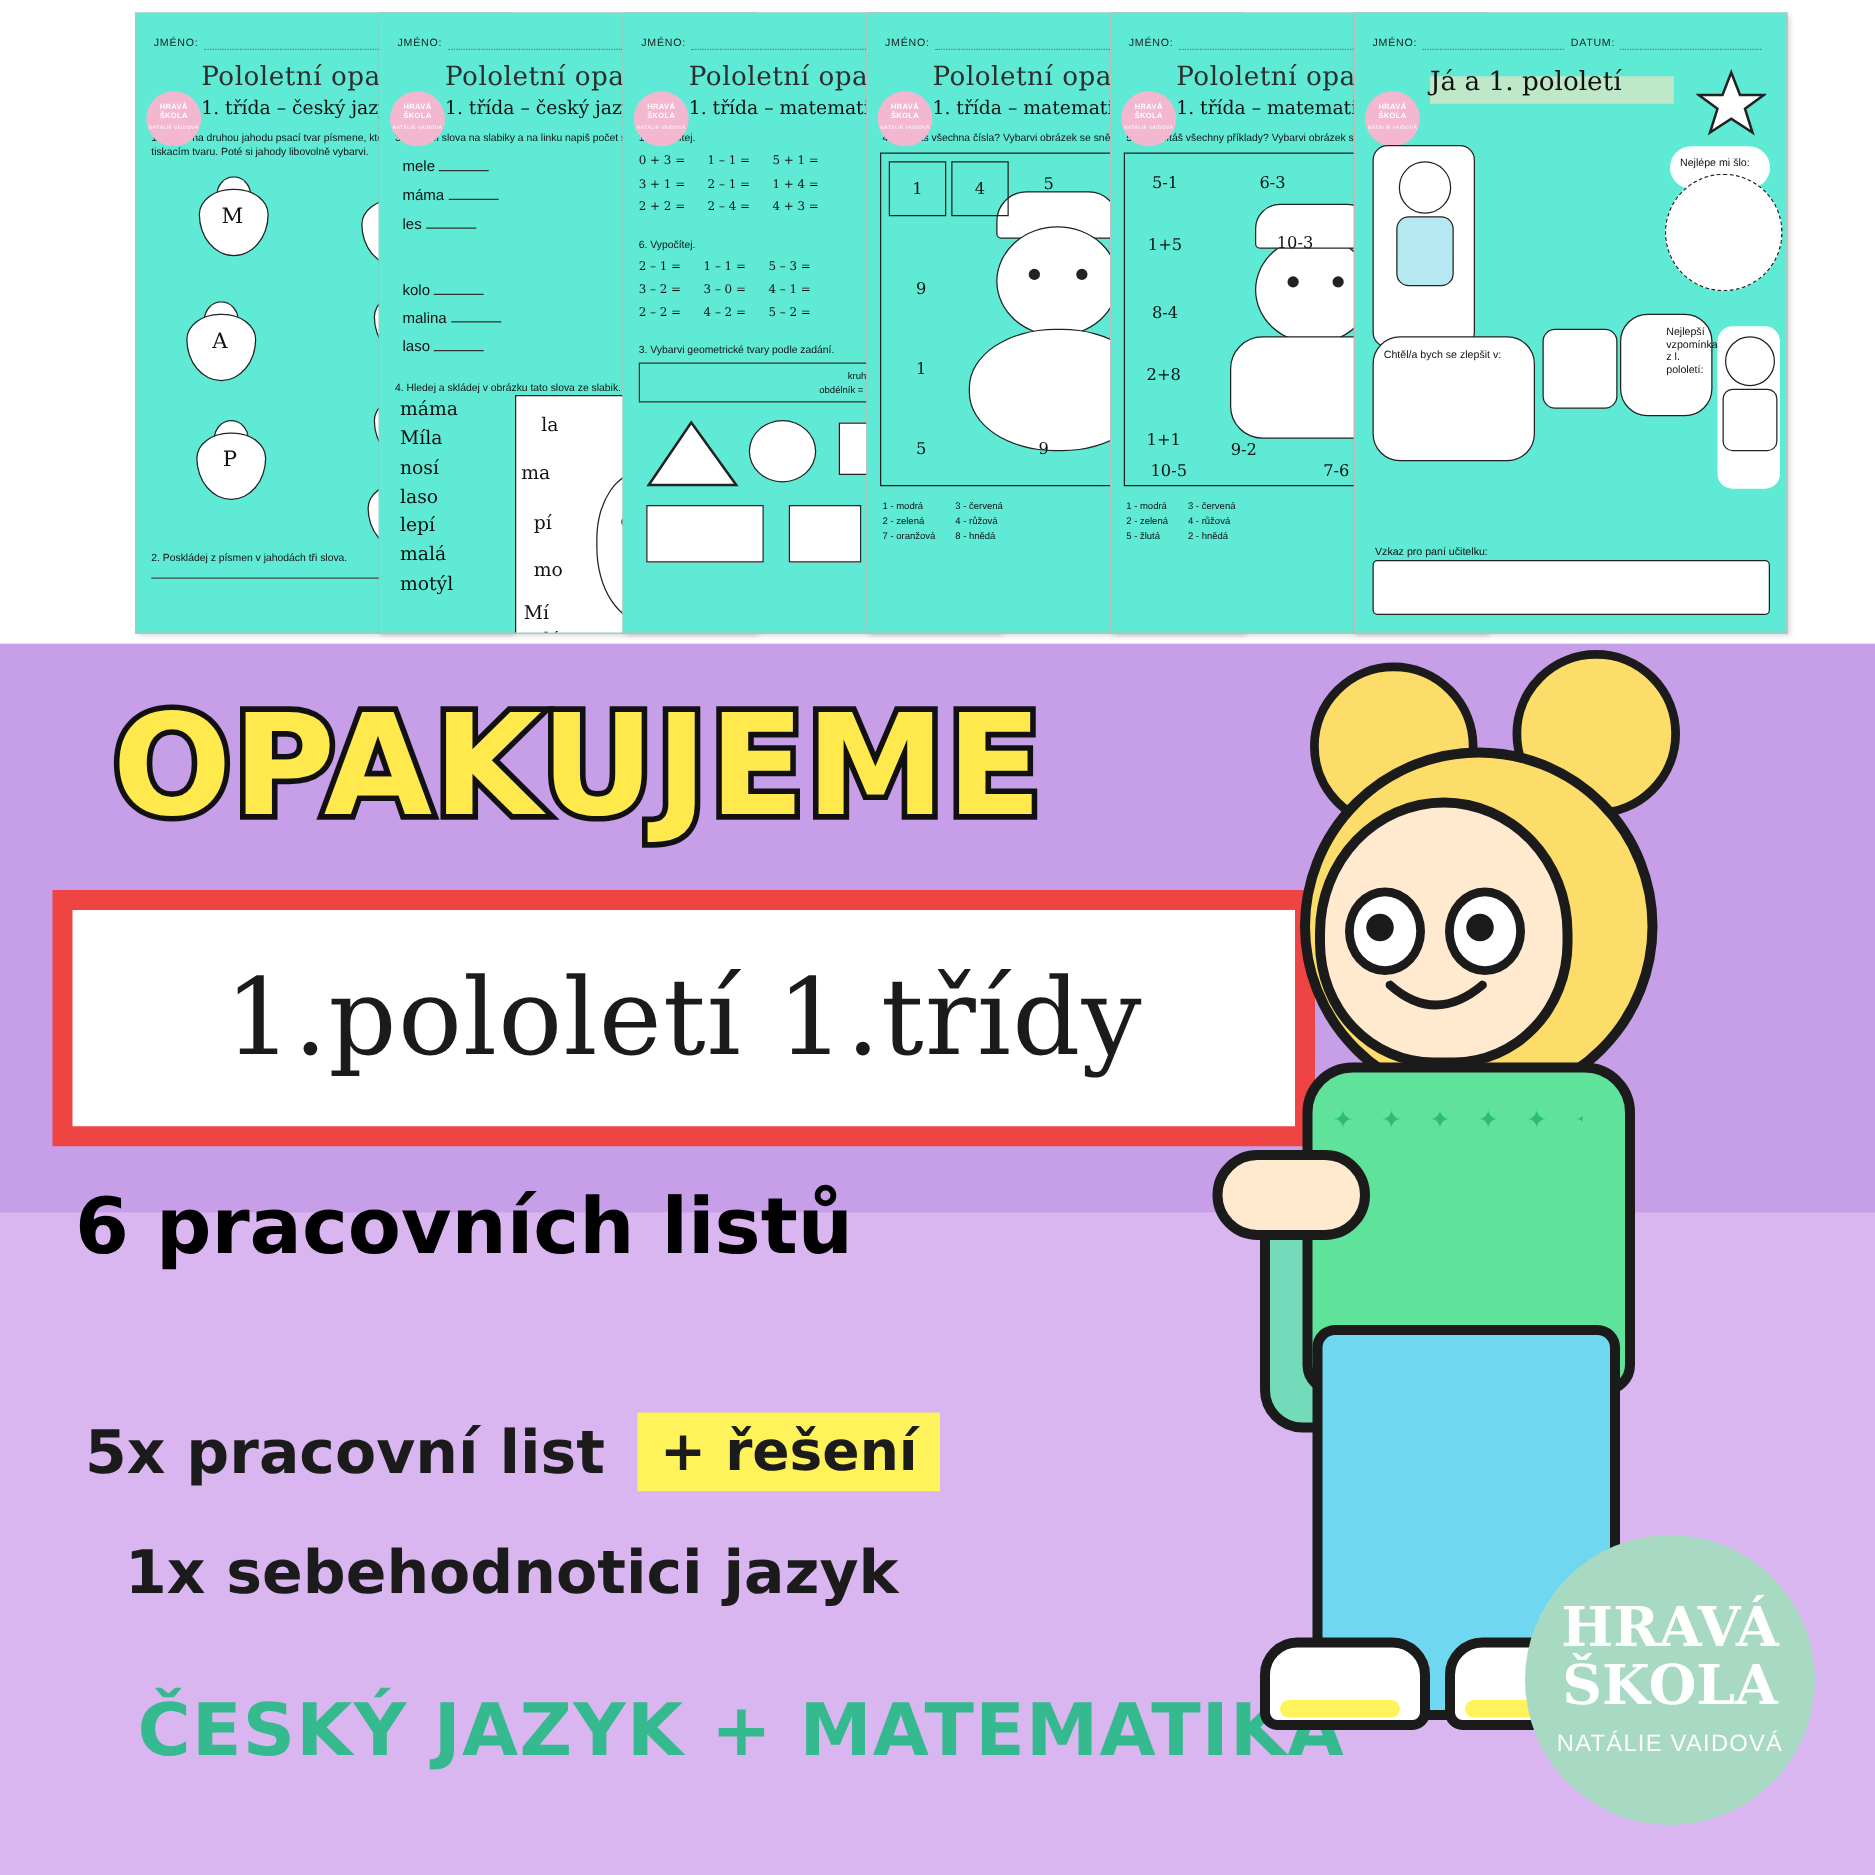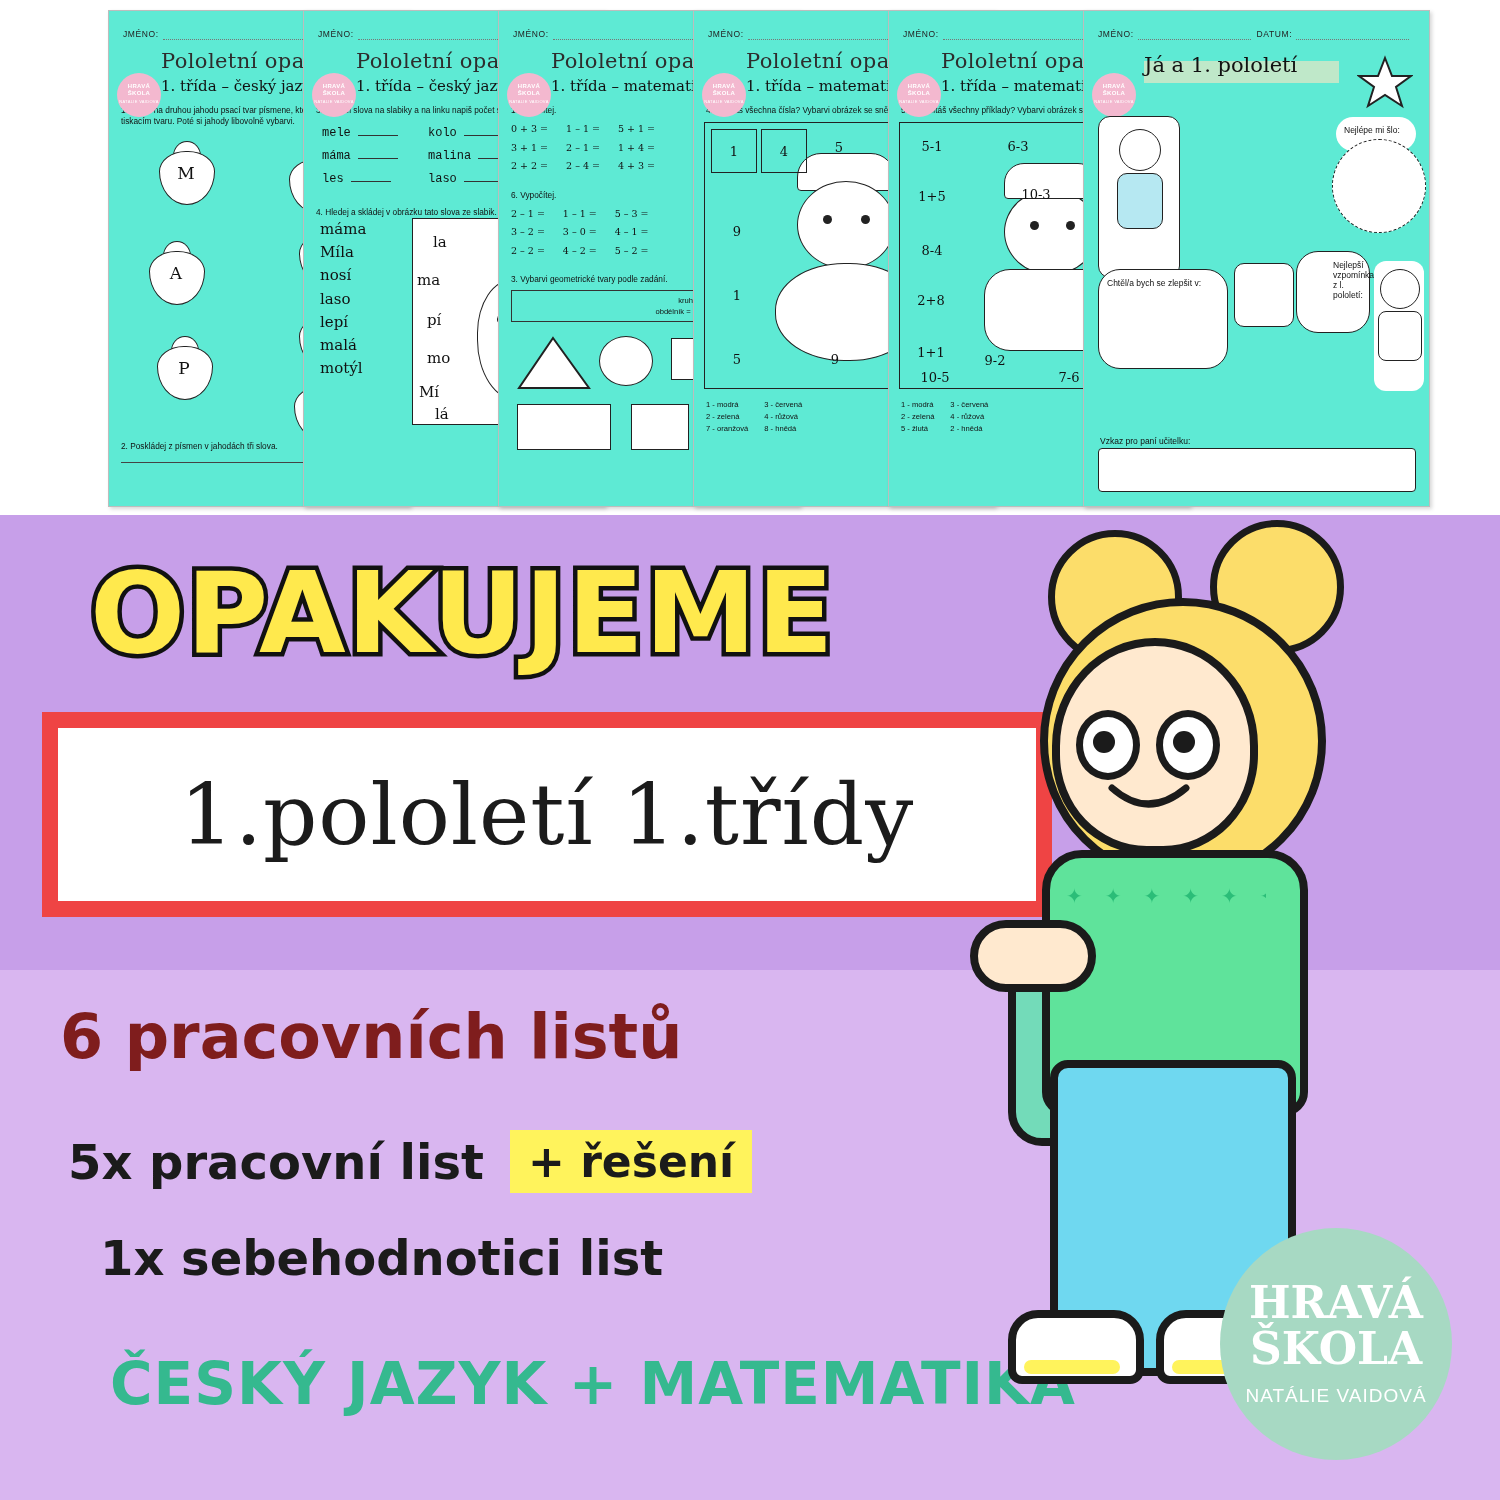--- a/index.html
+++ b/index.html
@@ -114,21 +114,21 @@
   }
   .berry span {
     position: absolute;
     left: 0; top: 22px; width: 54px;
     text-align: center;
     font-family: "DejaVu Serif", serif;
     font-size: 17px;
   }
   .rule { border-bottom: 1px solid #444; margin: 8px 12px; height: 1px; }
 
-  .wordcols { display: flex; gap: 30px; padding: 6px 18px; font-family: Liberation Mono, monospace; font-size: 12px; }
+  .wordcols { display: flex; gap: 30px; padding: 6px 18px; font-family: Liberation Sans, sans-serif; font-size: 12px; flex-direction: column; }
   .wordcols div { line-height: 1.9; }
   .wordcols u { text-decoration: none; border-bottom: 1px solid #333; display: inline-block; width: 40px; }
 
   .wordlist { font-family: "DejaVu Serif", serif; font-size: 15px; line-height: 1.55; padding-left: 16px; }
 
   .mathcols { display: flex; gap: 18px; padding: 4px 12px; font-family: "DejaVu Serif", serif; font-size: 9.5px; }
   .mathcols div { line-height: 1.95; }
 
   .shapebox { border: 1px solid #333; margin: 4px 12px; padding: 4px 6px; font-size: 7.6px; line-height: 1.5; }
   .shapebox .row { display: flex; justify-content: flex-end; }
@@ -186,25 +186,25 @@
   .title-inner span {
     font-family: "DejaVu Serif", serif;
     font-size: 85px;
     color: #1b1b1b;
     letter-spacing: 1px;
     white-space: nowrap;
   }
 
   .lst {
     position: absolute;
-    left: 60px; top: 1000px;
+    left: 60px; top: 944px;
     font-family: "DejaVu Sans", sans-serif;
     font-weight: bold;
     font-size: 62px;
-    color: #7f1d1d;
+    color: #000000;
     white-space: nowrap;
   }
   .row2 {
     position: absolute;
     left: 68px; top: 1130px;
     display: flex;
     align-items: center;
     gap: 26px;
     white-space: nowrap;
   }
@@ -601,21 +601,21 @@
   </div>
 </div>
 
 <div class="lst">6 pracovních listů</div>
 
 <div class="row2">
   <span class="t">5x pracovní list</span>
   <span class="hl">+ řešení</span>
 </div>
 
-<div class="row3">1x  sebehodnotici list</div>
+<div class="row3">1x  sebehodnotici jazyk</div>
 
 <div class="subjects">ČESKÝ JAZYK + MATEMATIKA</div>
 
 <div class="girl">
 
   <div class="g bagpack" style="left:28px; top:400px;"></div>
 
   <div class="g hairbun" style="left:68px; top:10px;"></div>
   <div class="g hairbun" style="left:230px; top:0px;"></div>
   <div class="g hairband" style="left:200px; top:96px;"></div>

